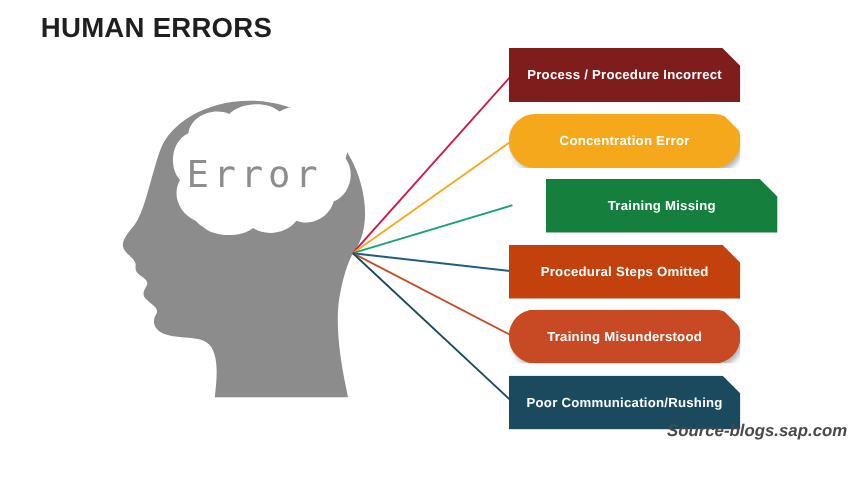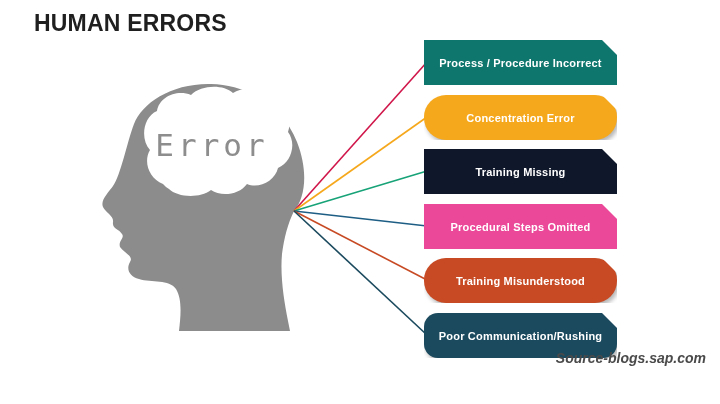--- a/index.html
+++ b/index.html
@@ -87,34 +87,34 @@
     <g>
       <line class="connector" x1="294" y1="211" x2="427" y2="62" style="stroke: rgb(208, 22, 74);"></line>
       <line class="connector" x1="294" y1="211" x2="427" y2="117" style="stroke: rgb(246, 168, 28);"></line>
       <line class="connector" x1="294" y1="211" x2="427" y2="171" style="stroke: rgb(23, 163, 119);"></line>
       <line class="connector" x1="294" y1="211" x2="427" y2="226" style="stroke: rgb(30, 94, 133);"></line>
       <line class="connector" x1="294" y1="211" x2="427" y2="280" style="stroke: rgb(199, 74, 36);"></line>
       <line class="connector" x1="294" y1="211" x2="427" y2="335" style="stroke: rgb(27, 74, 94);"></line>
     </g>
   </svg>
 
-  <div class="cause-box box-0" style="background: #0f766e;">
+  <div class="cause-box box-0" style="background: #7f1d1d;">
     <span class="cause-label">Process / Procedure Incorrect</span>
   </div>
   <div class="cause-box box-1" style="background: rgb(246, 168, 28); border-radius: 22px;">
     <span class="cause-label">Concentration Error</span>
   </div>
-  <div class="cause-box box-2" style="background: #0f172a;">
+  <div class="cause-box box-2" style="background: #15803d; margin-left: 31px;">
     <span class="cause-label">Training Missing</span>
   </div>
-  <div class="cause-box box-3" style="background: #ec4899;">
+  <div class="cause-box box-3" style="background: #c2410c;">
     <span class="cause-label">Procedural Steps Omitted</span>
   </div>
   <div class="cause-box box-4" style="background: rgb(199, 74, 36);">
     <span class="cause-label">Training Misunderstood</span>
   </div>
-  <div class="cause-box box-5" style="background: rgb(27, 74, 94); border-radius: 14px;">
+  <div class="cause-box box-5" style="background: rgb(27, 74, 94);">
     <span class="cause-label">Poor Communication/Rushing</span>
   </div>
 
   <div class="source-credit">Source-blogs.sap.com</div>
 
 </div>
 
 </body></html>

